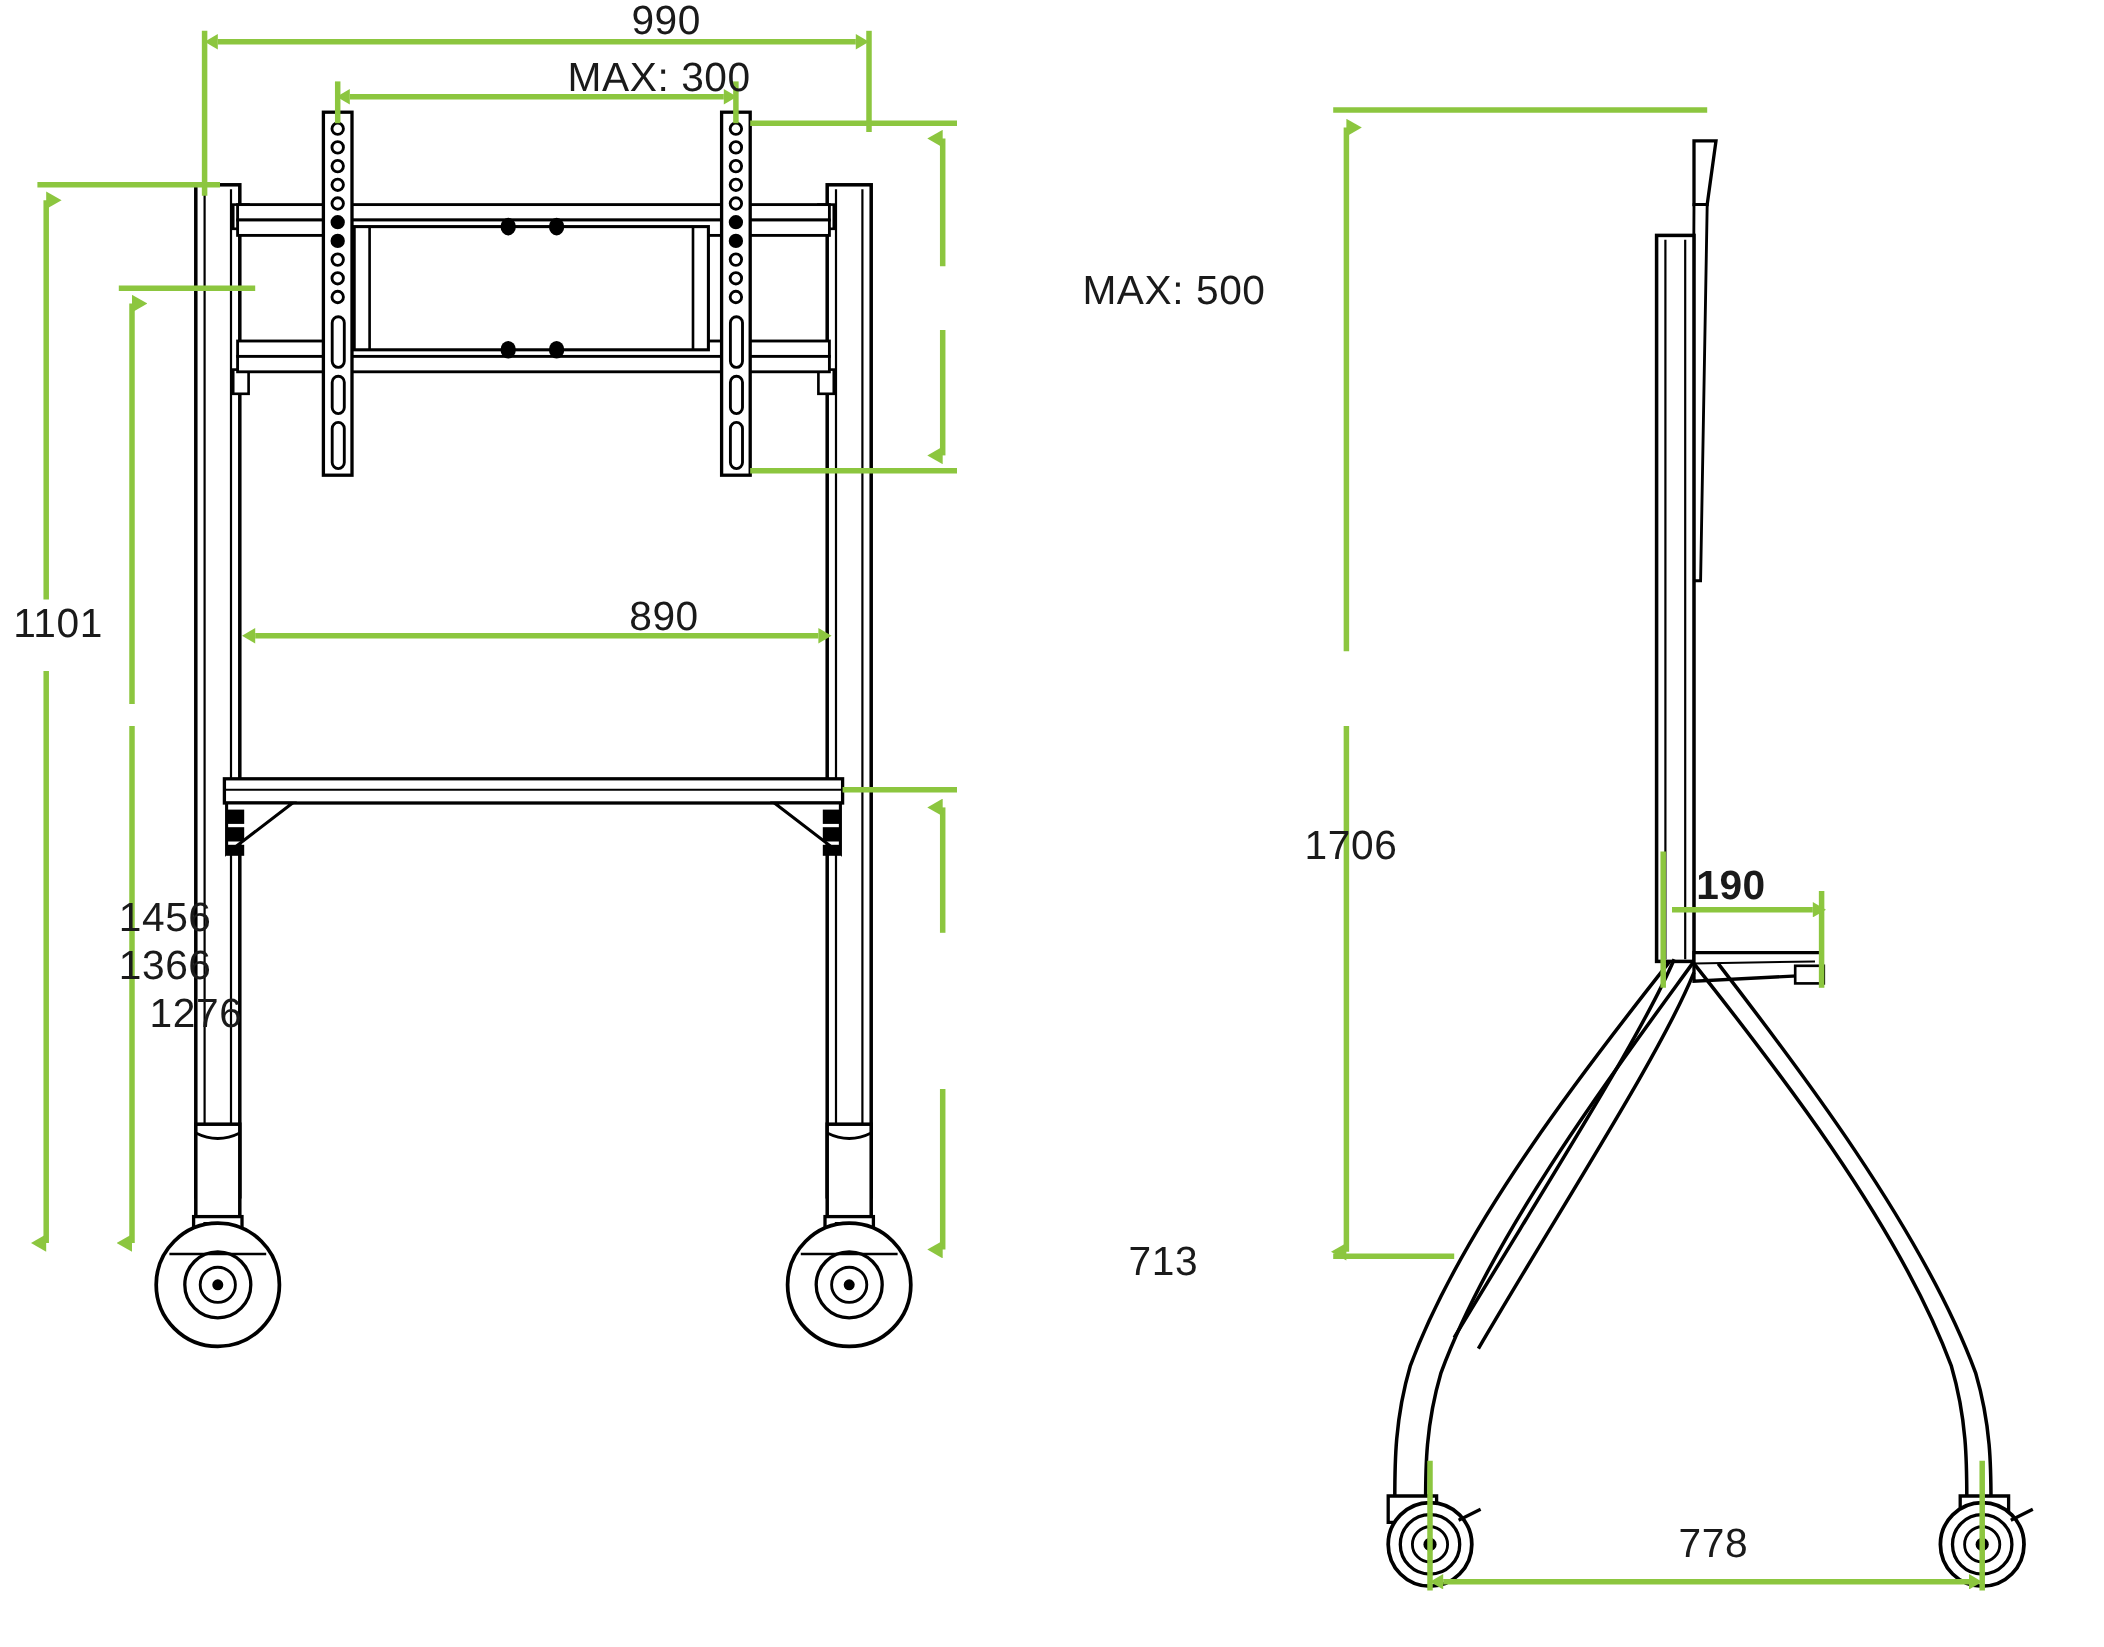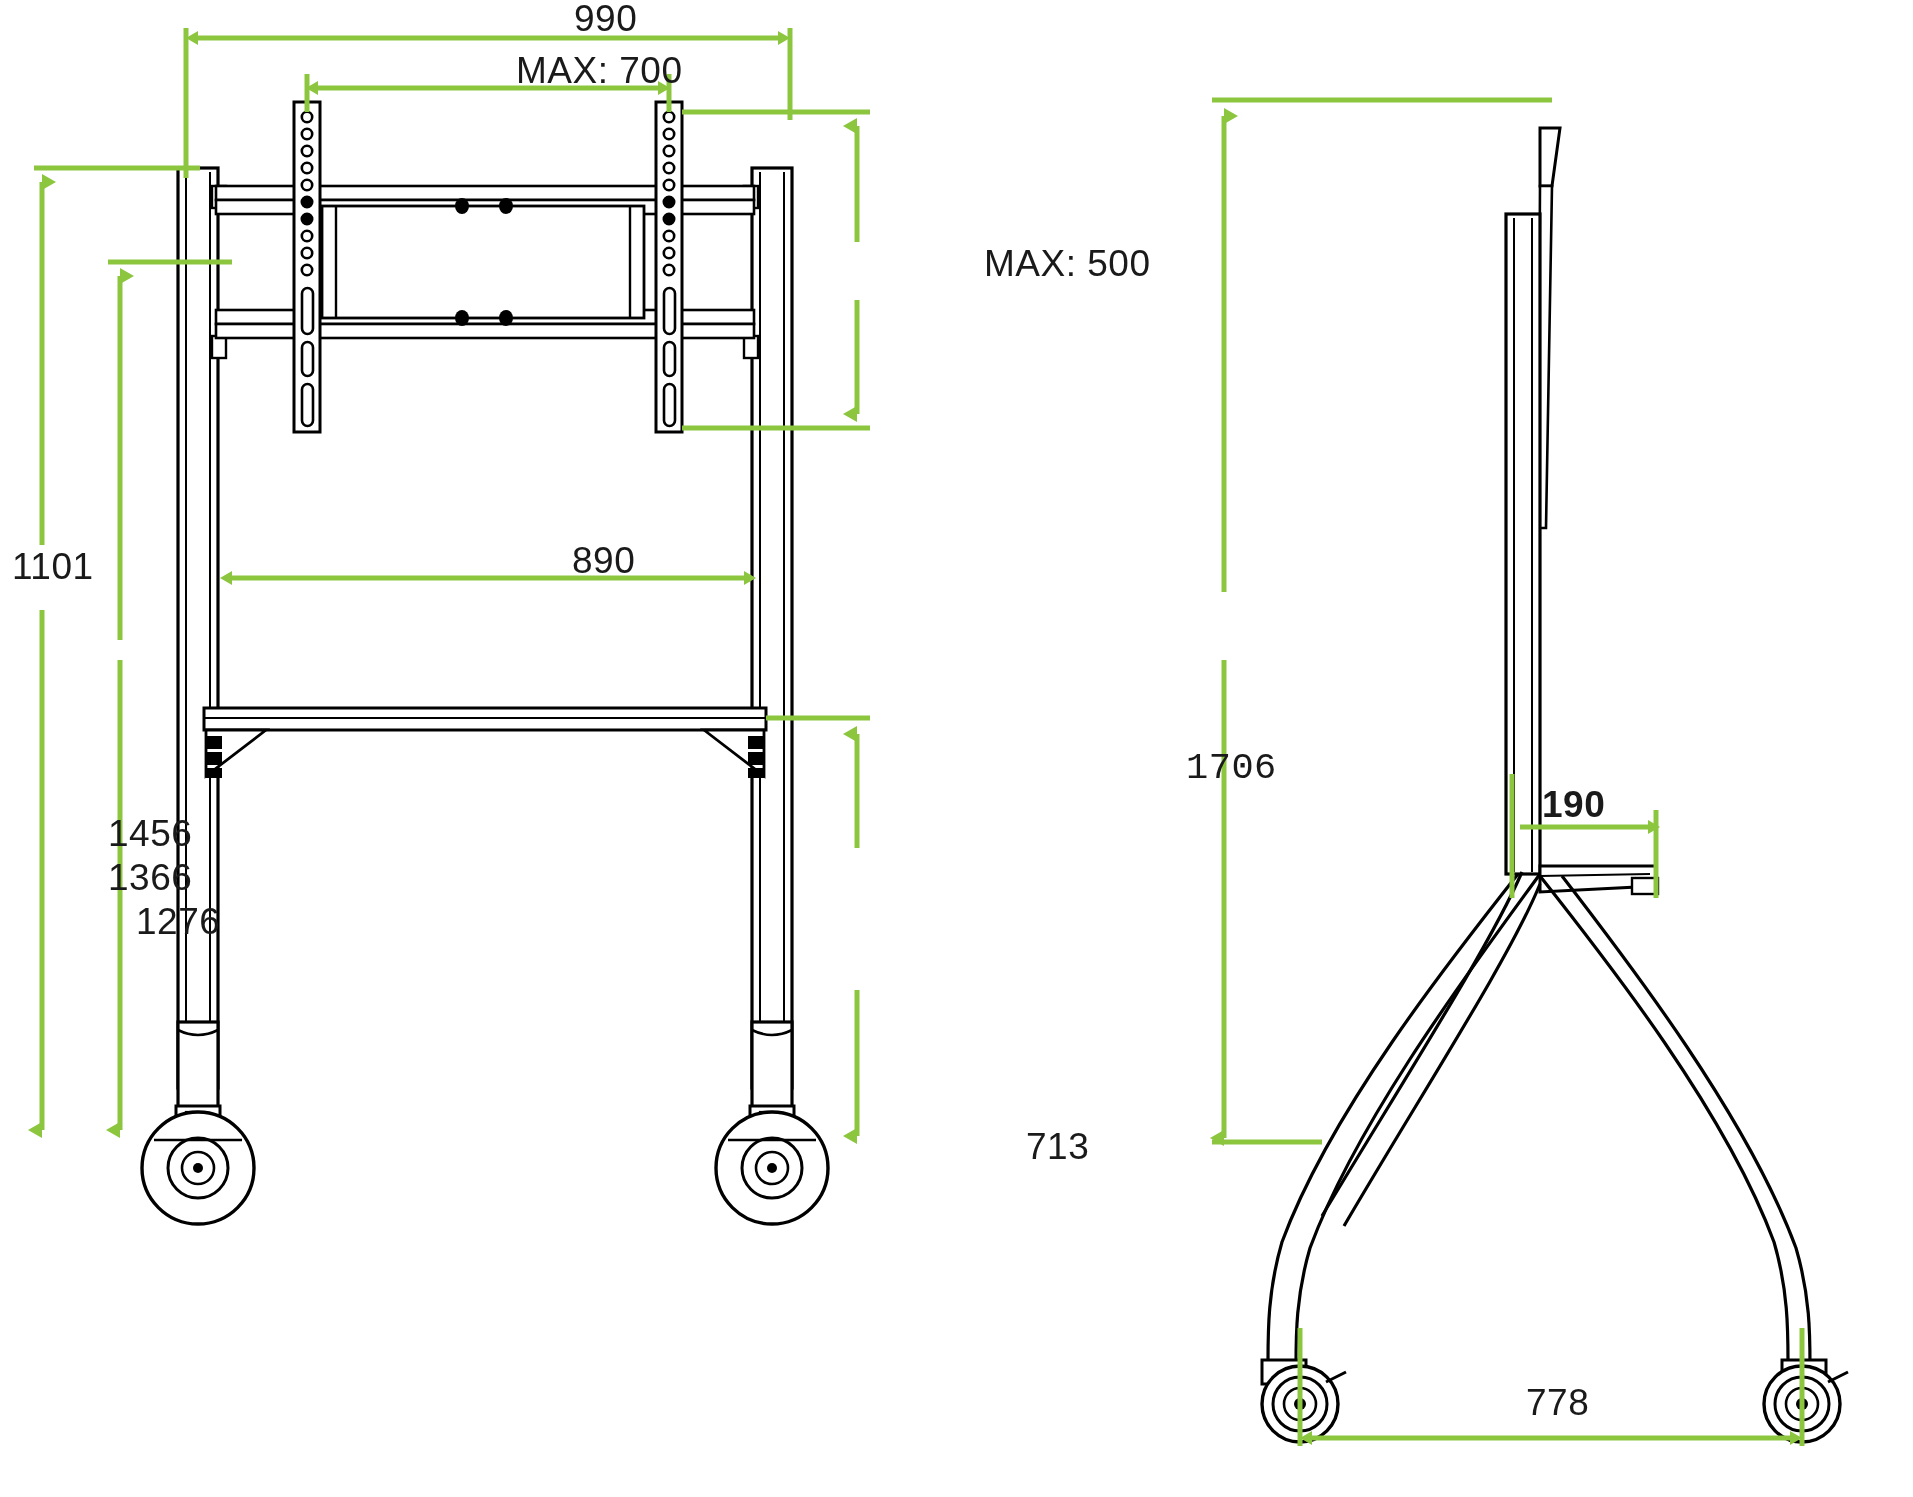--- a/index.html
+++ b/index.html
@@ -302,35 +302,35 @@
         <line x1="1300" y1="1328" x2="1300" y2="1446"></line>
         <line x1="1802" y1="1328" x2="1802" y2="1446"></line>
         <line x1="1312" y1="1438" x2="1790" y2="1438" marker-start="url(#arrL)" marker-end="url(#arrR)"></line>
       </g>
     </g>
 
   </svg>
 
   <div class="dim-label" style="left:574px; top:0px;">990</div>
 
-  <div class="dim-label" style="left:516px; top:52px;">MAX: 700</div>
+  <div class="dim-label" style="left:516px; top:52px;">MAX: 300</div>
 
   <div class="dim-label" style="left:984px; top:245px;">MAX: 500</div>
 
   <div class="dim-label" style="left:12px; top:548px;">1101</div>
 
   <div class="dim-label stacked" style="left:108px; top:812px;">1456</div>
 
   <div class="dim-label stacked" style="left:108px; top:856px;">1366</div>
 
   <div class="dim-label stacked" style="left:108px; top:900px;margin-left:28px;">1276</div>
 
   <div class="dim-label" style="left:572px; top:542px;">890</div>
 
   <div class="dim-label" style="left:1026px; top:1128px;">713</div>
 
-  <div class="dim-label" style="left:1186px; top:750px;font-family:Liberation Mono, monospace;">1706</div>
+  <div class="dim-label" style="left:1186px; top:750px;">1706</div>
 
   <div class="dim-label" style="left:1542px; top:786px;font-weight:bold;">190</div>
 
   <div class="dim-label" style="left:1526px; top:1384px;">778</div>
 
 </div>
 
 </body></html>

